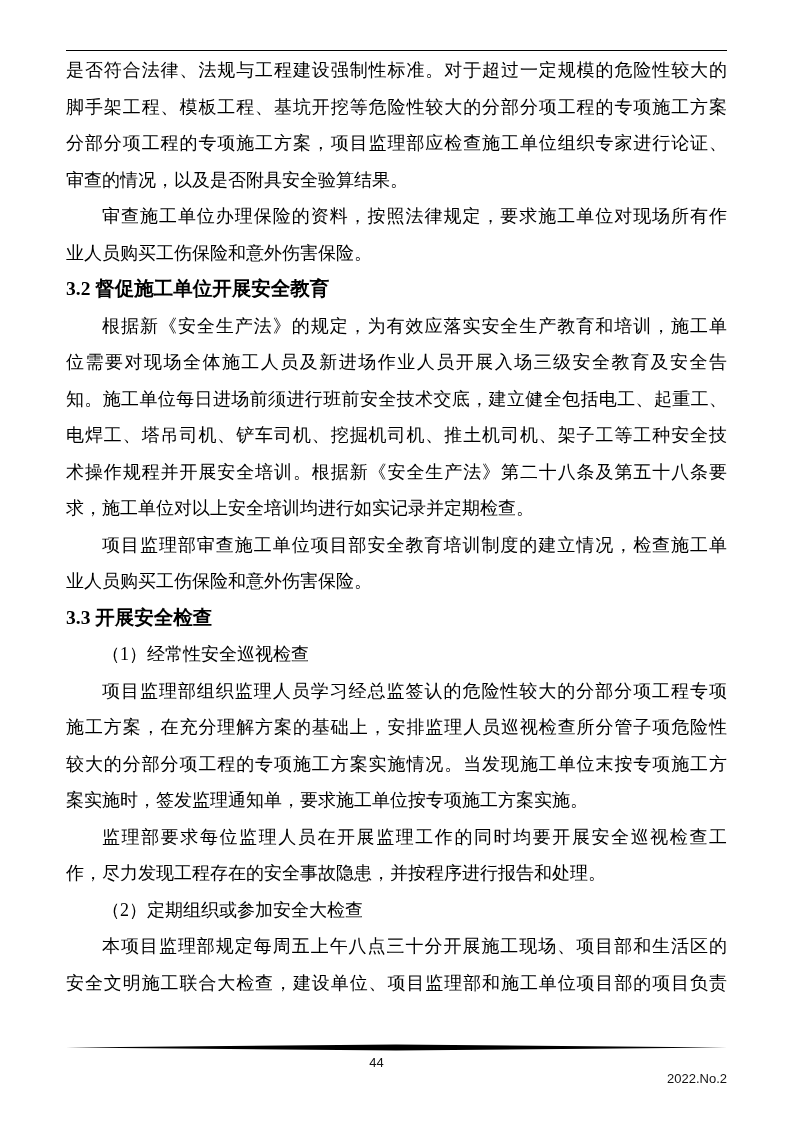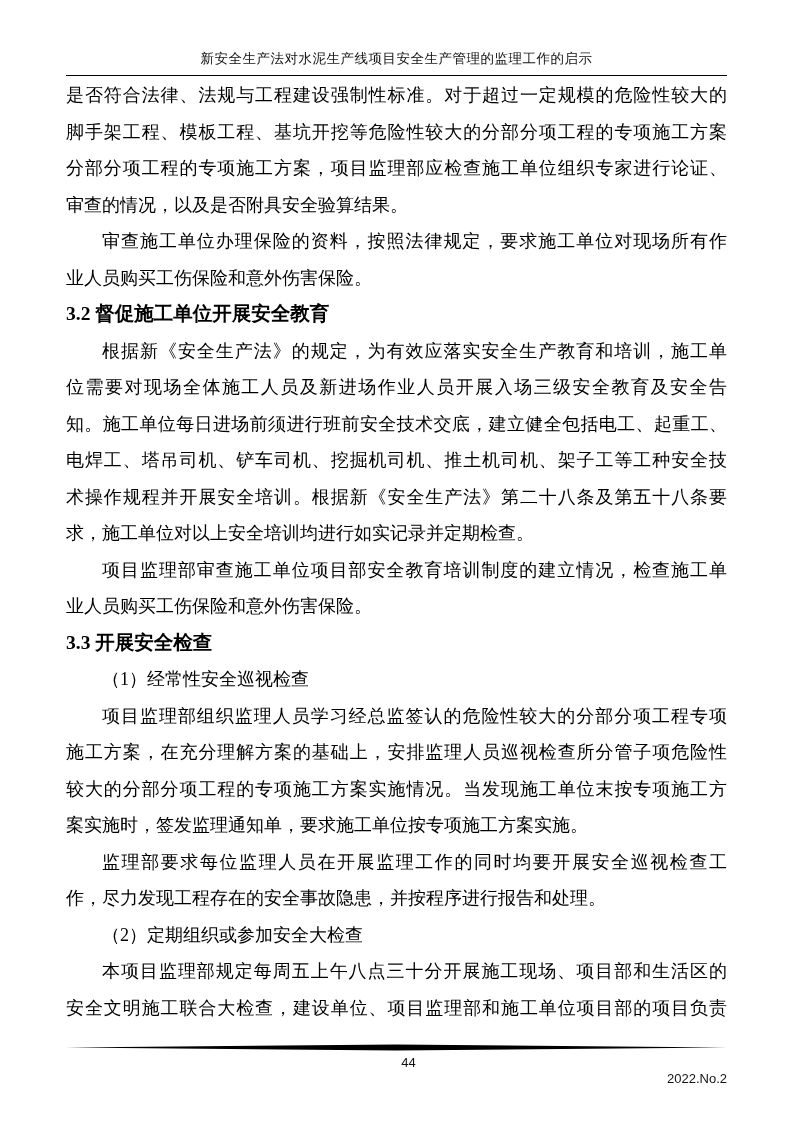--- a/index.html
+++ b/index.html
@@ -50,35 +50,34 @@
     text-align-last: left;
   }
   .footer-rule {
     position: absolute; left: 66px; top: 1044px;
     width: 661px; height: 8px;
   }
   .page-num {
     position: absolute; left: 0; top: 1055px; width: 753px;
     text-align: center;
     font-family: "Liberation Sans", sans-serif;
-    font-size: 13px; color: #111111; padding-left: 32px;
+    font-size: 13px; color: #111111;
   }
   .issue {
     position: absolute; right: 66px; top: 1055px;
     font-family: "Liberation Sans", sans-serif;
     font-size: 13px; color: #111111; margin-top: 16px;
   }
 </style>
 </head>
 <body>
 
 <div class="page">
   <div class="content">
 
-    <div class="doc-header">新安全生产法对水泥生产线项目安全生产管理的监理工作的启示</div>
     <div class="header-rule"></div>
 
     <div class="ln">是否符合法律、法规与工程建设强制性标准。对于超过一定规模的危险性较大的</div>
     <div class="ln">脚手架工程、模板工程、基坑开挖等危险性较大的分部分项工程的专项施工方案</div>
     <div class="ln">分部分项工程的专项施工方案，项目监理部应检查施工单位组织专家进行论证、</div>
     <div class="ln end">审查的情况，以及是否附具安全验算结果。</div>
     <div class="ln ind">审查施工单位办理保险的资料，按照法律规定，要求施工单位对现场所有作</div>
     <div class="ln end">业人员购买工伤保险和意外伤害保险。</div>
     <div class="ln h2">3.2 督促施工单位开展安全教育</div>
     <div class="ln ind">根据新《安全生产法》的规定，为有效应落实安全生产教育和培训，施工单</div>

